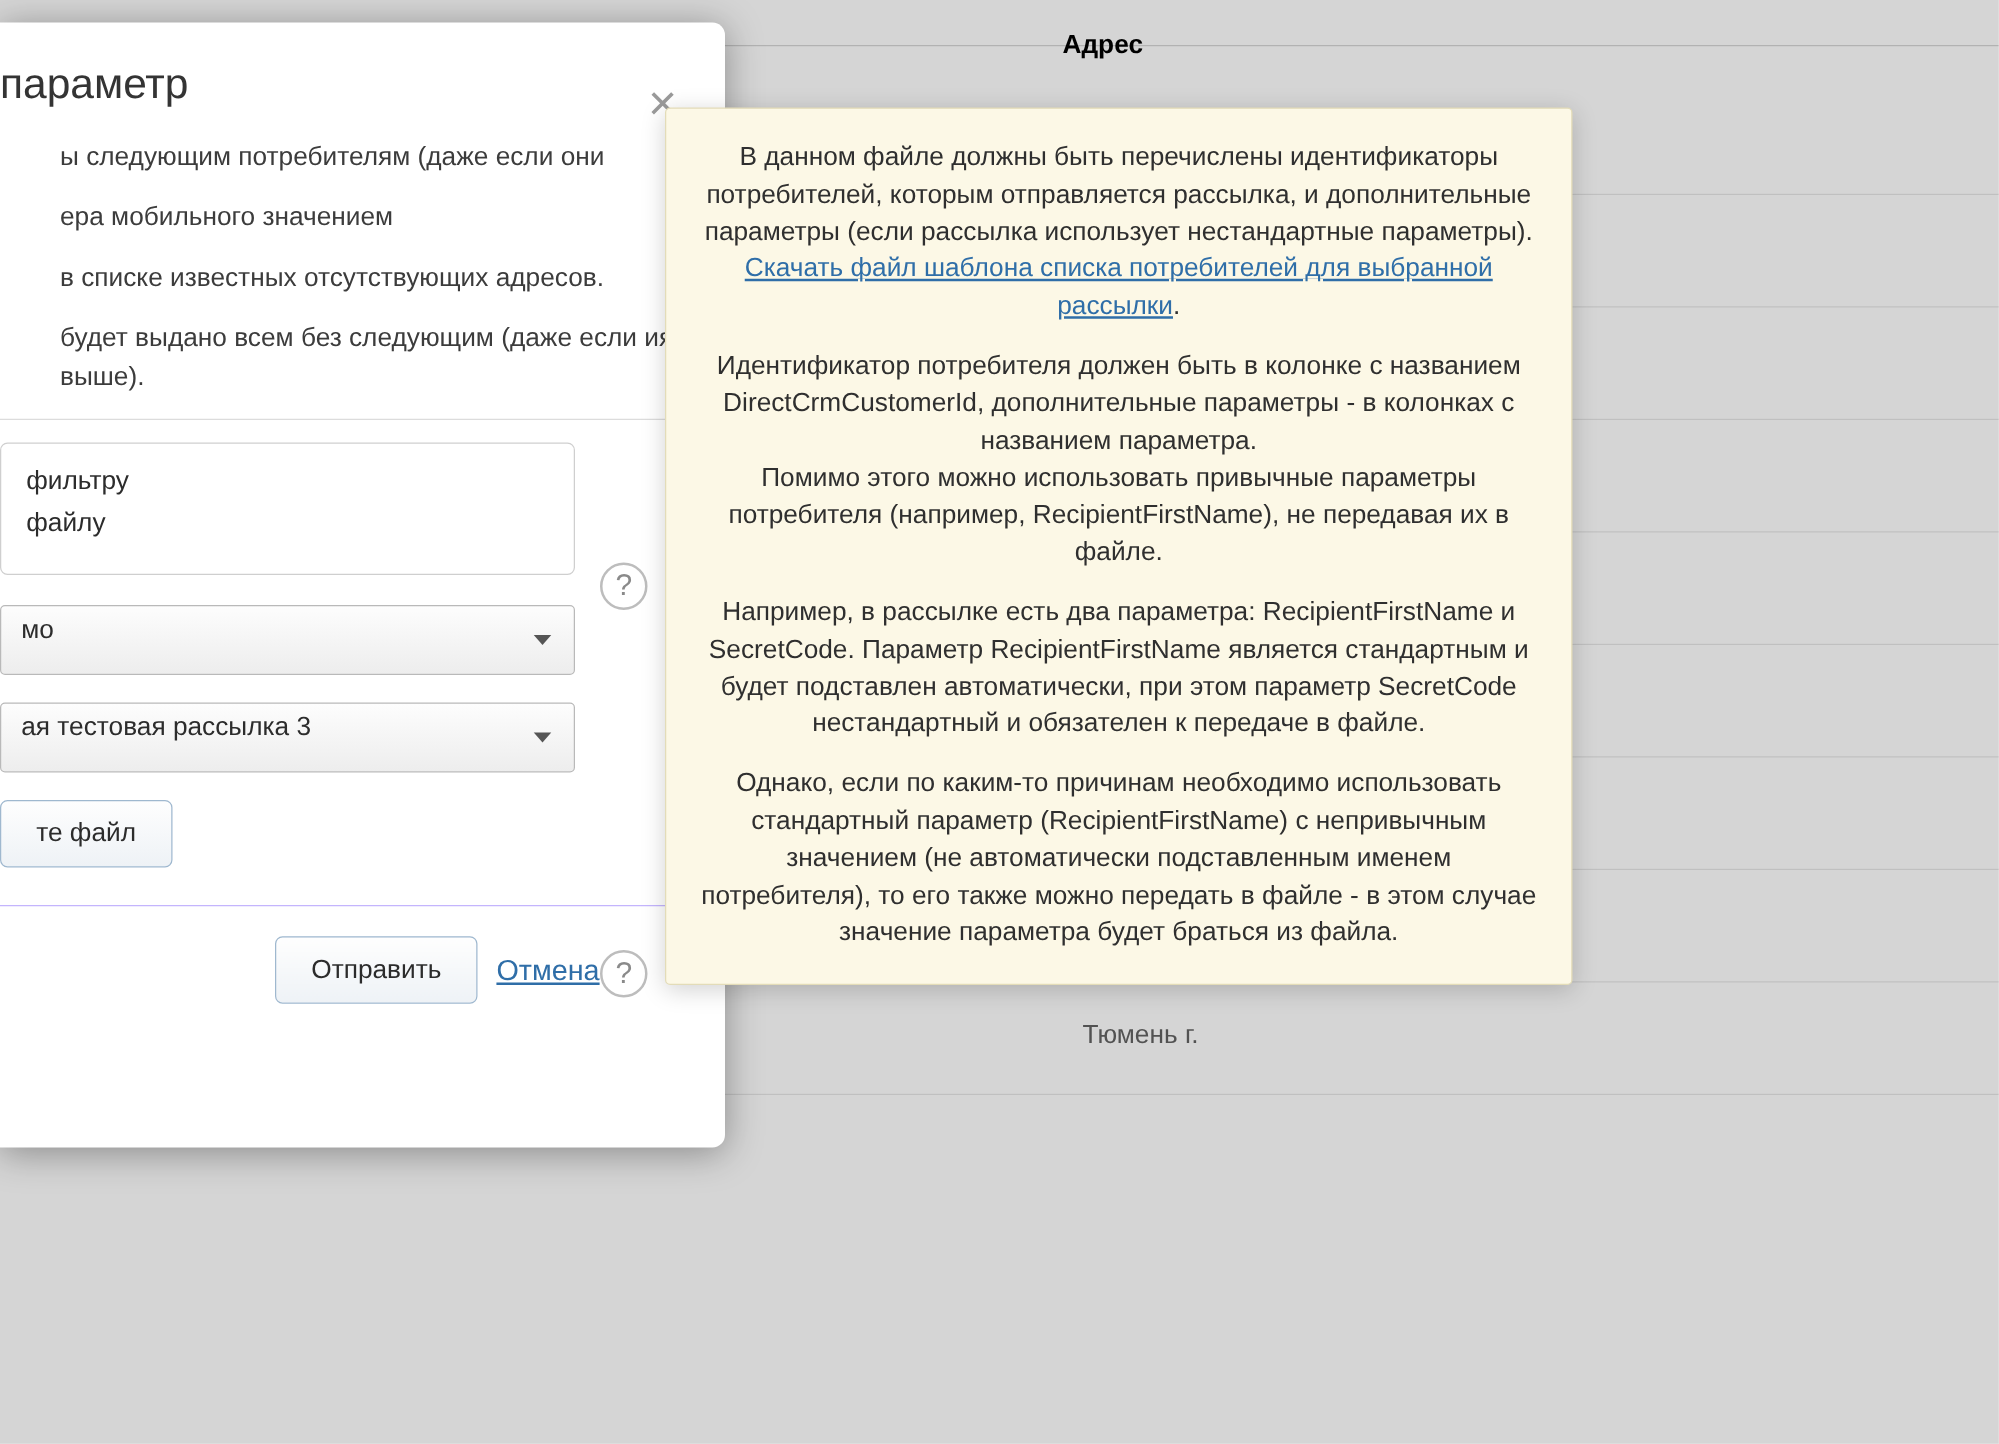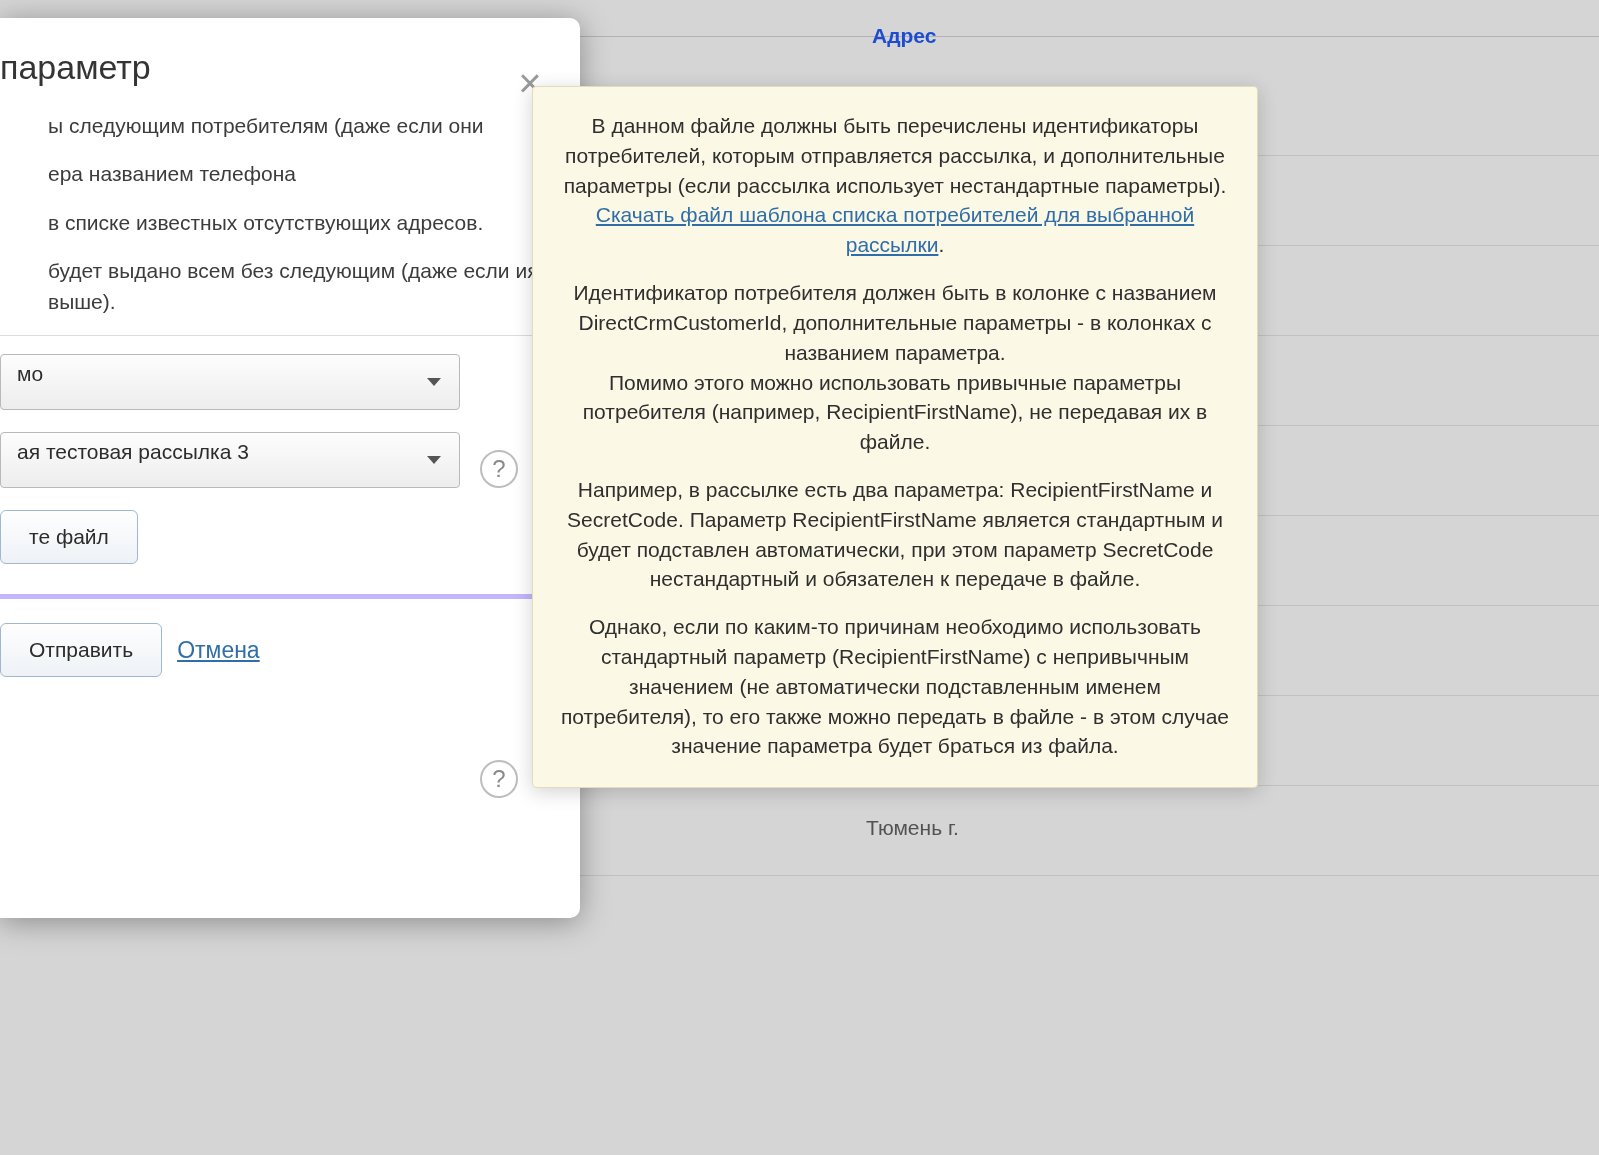--- a/index.html
+++ b/index.html
@@ -21,21 +21,21 @@
     background: #dcdcdc;
     filter: brightness(0.97);
   }
   .bg-header {
     position: absolute;
     top: 0; left: 0; right: 0;
     padding: 18px 0;
     border-bottom: 1px solid #b8b8b8;
     display: flex;
   }
-  .bg-col-addr   { position: absolute; left: 872px; top: 24px; font-weight: 700; color:#1d4ed8;}
+  .bg-col-addr   { position: absolute; left: 850px; top: 24px; font-weight: 700; color:#000000;}
   .bg-rows { position: absolute; top: 66px; left: 0; right: 0; }
   .bg-row {
     height: 90px;
     border-bottom: 1px solid #c6c6c6;
     position: relative;
     color: #555;
   }
   .bg-row .em { position: absolute; left: 480px; top: 30px; white-space: nowrap; }
   .bg-row .ad { position: absolute; left: 866px; top: 30px; white-space: nowrap; }
 
@@ -114,25 +114,26 @@
     padding: 0 28px;
     border: 1px solid #9fb8cf;
     border-radius: 6px;
     background: linear-gradient(#fefefe,#eef2f6);
     color: #2c2c2c;
     cursor: pointer;
     font-size: 21px;
   }
   .file-btn { margin-bottom: 30px; }
   .modal-footer {
-    border-top: 5px solid #c4b5fd;
+    border-top: 1px solid #c4b5fd;
     padding-top: 24px;
     display: flex;
     align-items: center;
     gap: 15px;
+    padding-left: 220px;
   }
   .link-cancel {
     color: #2f6ea8;
     text-decoration: underline;
     cursor: pointer;
     font-size: 23px;
   }
   .help-badge {
     width: 38px; height: 38px;
     border: 2px solid #bdbdbd;
@@ -199,25 +200,29 @@
       <span class="ad">Тюмень г.</span>
     </div>
   </div>
 </div>
 
 <div class="modal">
   <div class="modal-close">×</div>
   <h1>параметр</h1>
   <div class="modal-body">
     <p>ы следующим потребителям (даже если они</p>
-    <p>ера названием телефона</p>
+    <p>ера мобильного значением</p>
     <p>в списке известных отсутствующих адресов.</p>
     <p>будет выдано всем без следующим (даже если ия выше).</p>
     <hr class="sep">
 
+    <div class="opt-box">
+      <div class="opt">фильтру</div>
+      <div class="opt">файлу</div>
+    </div>
 
     <div class="select">
       <span>мо</span>
     </div>
     <div class="select">
       <span>ая тестовая рассылка 3</span>
     </div>
 
     <div class="btn file-btn">
       <span>те файл</span>

